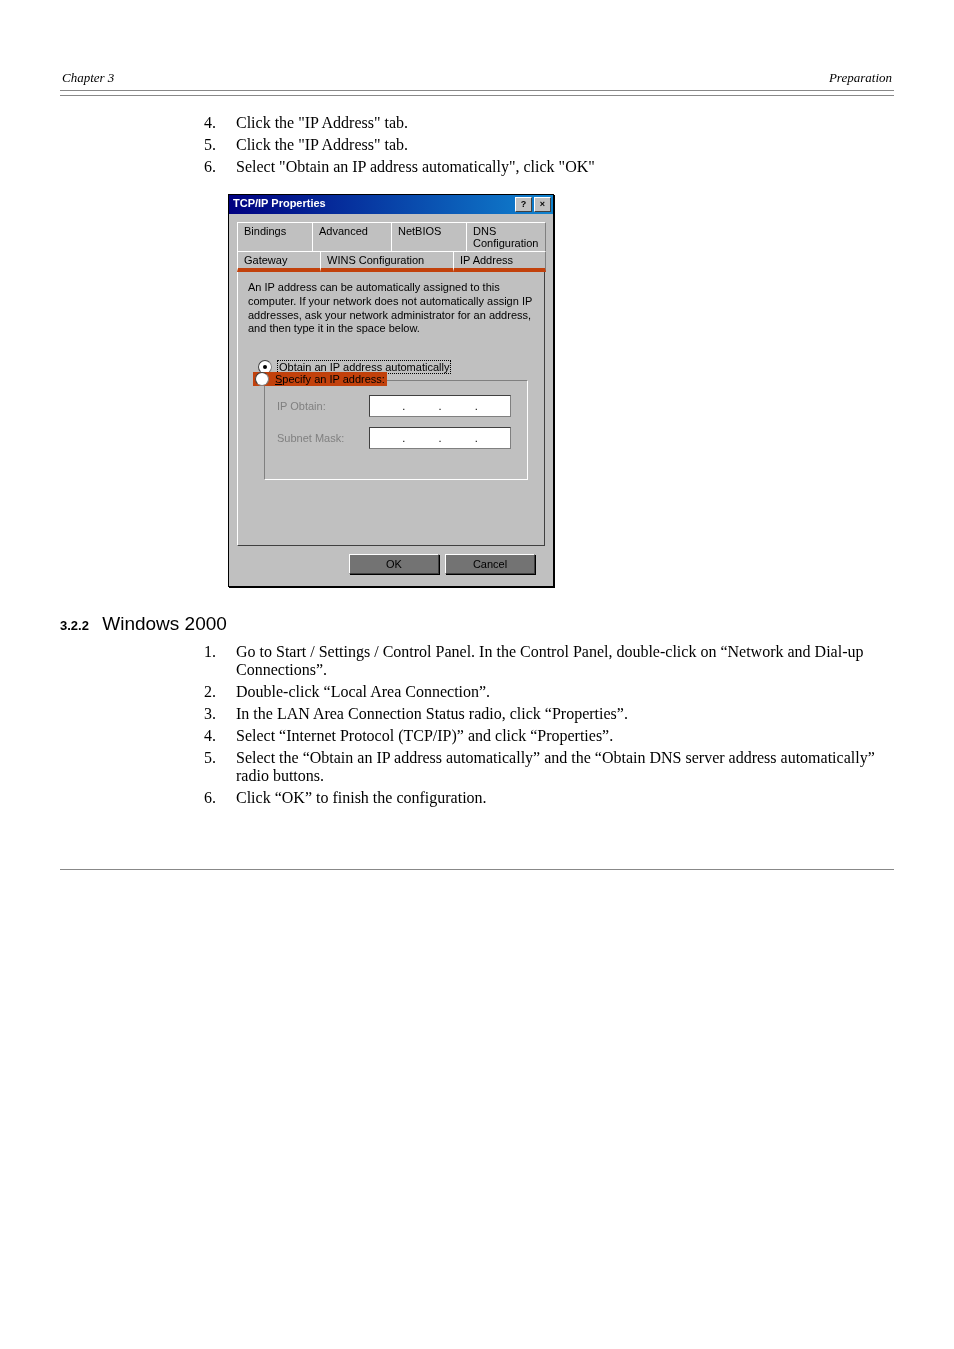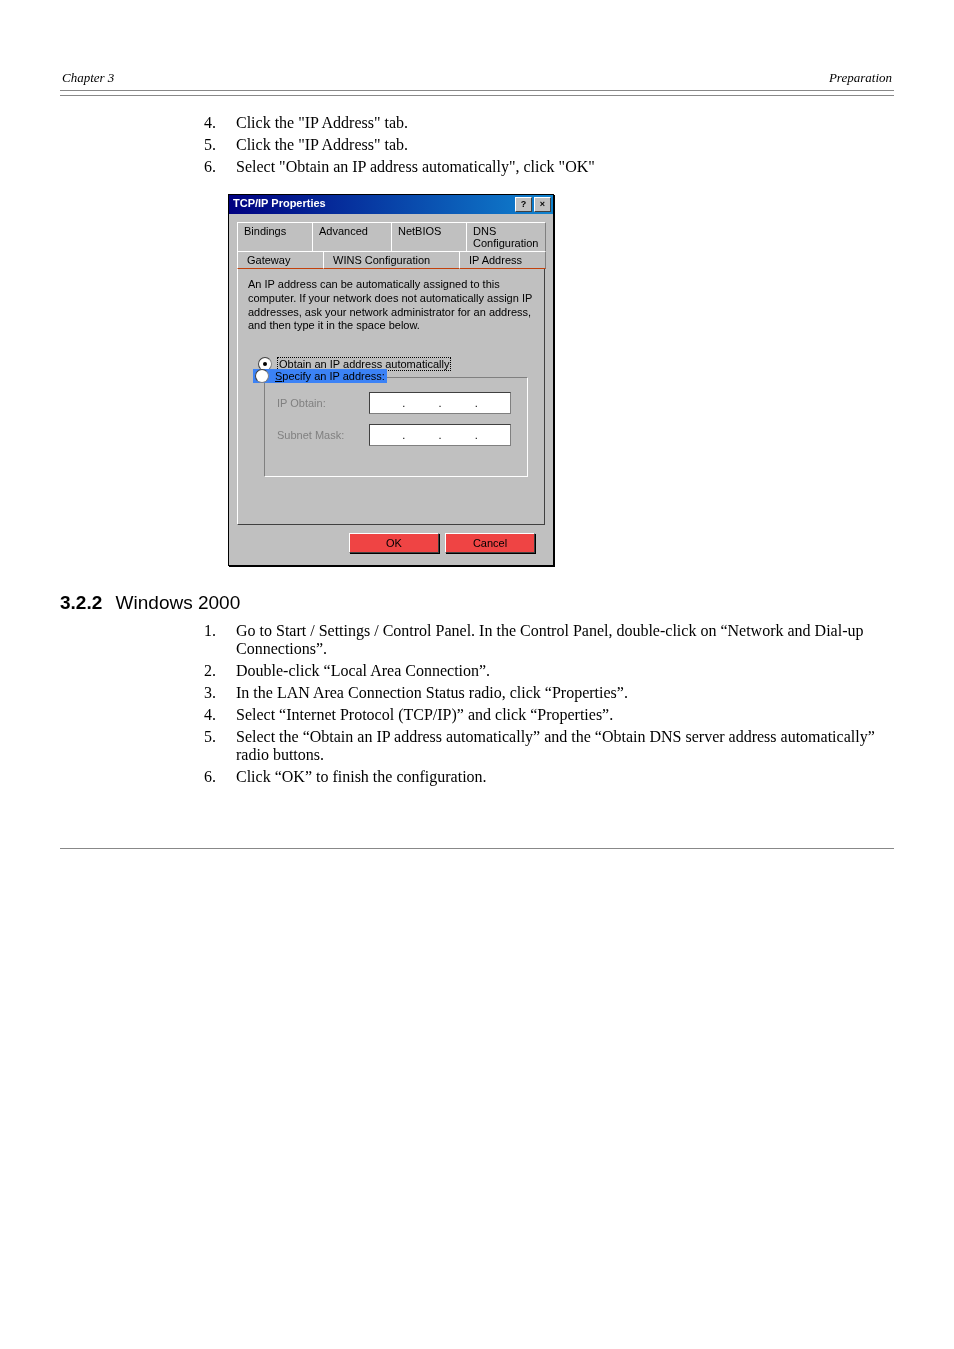--- a/index.html
+++ b/index.html
@@ -100,30 +100,29 @@
     border-top-color: #fff;
     border-left-color: #fff;
     border-bottom: none;
     padding: 2px 6px;
     font-size: 11px;
     margin-right: -1px;
     position: relative;
   }
   .tab.front {
     z-index: 2;
-    border-bottom: 1px solid #c2410c;
+    border-bottom: 4px solid #c2410c;
     margin-bottom: -1px;
-    padding-left: 9px;
   }
   .tab-pane {
     border: 1px solid #fff;
     border-right-color: #404040;
     border-bottom-color: #404040;
     background: #c0c0c0;
-    padding: 10px 10px 7px 10px;
+    padding: 10px 10px 25px 10px;
     position: relative;
     z-index: 1;
   }
   .explain {
     font-size: 11px;
     line-height: 1.25;
     margin-bottom: 24px;
   }
   .radio-row {
     display: flex;
@@ -161,21 +160,21 @@
     border-bottom-color: #fff;
     border-right-color: #fff;
     margin: 0 6px 0 16px;
     padding: 14px 12px 14px 12px;
     position: relative;
   }
   .fieldset-legend {
     position: absolute;
     top: -9px;
     left: -12px;
-    background: #3b82f6;
+    background: #c2410c;
     padding: 0 2px;
     display: flex;
     align-items: center;
     gap: 6px;
   }
   .field-row {
     display: flex;
     align-items: center;
     gap: 10px;
     margin-bottom: 10px;
@@ -208,38 +207,38 @@
   }
   .dlg-buttons {
     display: flex;
     justify-content: flex-end;
     gap: 6px;
     padding: 8px 10px 2px 0;
   }
   .win-btn {
     min-width: 72px;
     padding: 3px 8px;
-    background: #ef4444;
+    background: #737373;
     border: 1px solid #fff;
     border-right-color: #404040;
     border-bottom-color: #404040;
     box-shadow: 1px 1px 0 #000;
     font-family: "MS Sans Serif",Tahoma,sans-serif;
     font-size: 11px;
     text-align: center;
   }
   
   .section-head {
     margin-top: 26px;
     margin-bottom: 8px;
     font-family: Arial, Helvetica, sans-serif;
   }
   .section-num {
     font-weight: bold;
-    font-size: 19px;
+    font-size: 13px;
   }
   .section-title {
     font-weight: normal;
     font-size: 19px;
   }
   .underline { text-decoration: underline; }
   .footer {
     padding: 4px 60px 30px 60px;
     font-size: 14px;
     font-family: "Times New Roman", serif;

